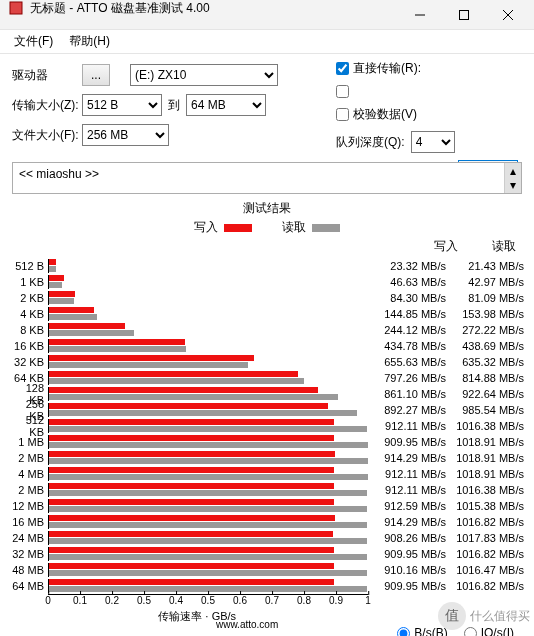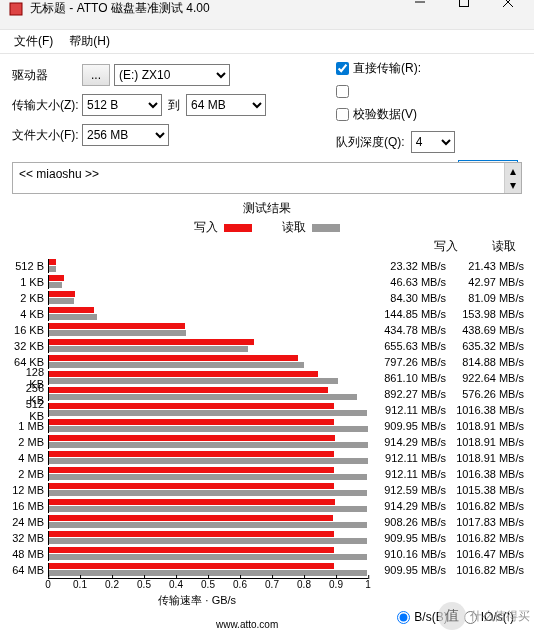--- a/index.html
+++ b/index.html
@@ -1,17 +1,17 @@
 <!DOCTYPE html>
 <html><head>
 <meta charset="utf-8">
 <style>
 * { box-sizing: border-box; margin: 0; padding: 0; font-family: "Microsoft YaHei", SimSun, sans-serif; }
 body { width: 534px; height: 636px; background: #fff; font-size: 12px; overflow: hidden; }
-.titlebar { display: flex; align-items: flex-end; height: 30px; padding: 0 4px 12px 8px; background: #f3f3f3; border-bottom: 1px solid #e5e5e5; }
+.titlebar { display: flex; align-items: flex-start; height: 30px; padding: 0 4px 0 8px; background: #f3f3f3; border-bottom: 1px solid #e5e5e5; }
 .titlebar .ico { width: 16px; height: 16px; margin-right: 6px; display: flex; align-items: center; justify-content: center; }
 .titlebar .ttl { flex: 1; color: #000; font-size: 12px; }
 .winbtn { width: 44px; height: 30px; display: flex; align-items: center; justify-content: center; color: #000; }
 .winbtn svg { width: 10px; height: 10px; }
 .menubar { display: flex; align-items: center; height: 24px; padding: 0 6px; background: #fff; border-bottom: 1px solid #e5e5e5; }
 .menuitem { padding: 8px 8px; font-size: 12px; }
 .cfg { padding: 10px 12px 6px 12px; }
 .row { display: flex; align-items: center; margin-bottom: 8px; }
 .lbl { width: 70px; font-size: 12px; }
 .btn3d { height: 22px; padding: 0 8px; border: 1px solid #adadad; background: linear-gradient(#f7f7f7,#e1e1e1); font-size: 12px; display: inline-flex; align-items: center; }
@@ -80,21 +80,21 @@
 
 <div class="menubar">
   <div class="menuitem">文件(F)</div>
   <div class="menuitem">帮助(H)</div>
 </div>
 
 <div class="cfg" style="position:relative;">
   <div class="row">
     <div class="lbl">驱动器</div>
     <button class="btn3d" style="width:28px;">...</button>
-    <select class="sel" style="width:116px;margin-left:4px;"><option>(E:) ZX10</option></select>
+    <select class="sel" style="width:148px;margin-left:20px;"><option>(E:) ZX10</option></select>
   </div>
   <div class="row">
     <div class="lbl">传输大小(Z):</div>
     <select class="sel" style="width:80px;"><option>512 B</option></select>
     <span style="margin:0 6px;">到</span>
     <select class="sel" style="width:80px;"><option>64 MB</option></select>
   </div>
   <div class="row">
     <div class="lbl">文件大小(F):</div>
     <select class="sel" style="width:87px;"><option>256 MB</option></select>
@@ -173,20 +173,29 @@
       <div class="data-row">
         <div class="ylab">4 KB</div>
         <div class="bar-area">
           <div class="bar-write" style="width:14.200980392156861%"></div>
           <div class="bar-read" style="width:15.096078431372547%"></div>
         </div>
         <div class="val-w">144.85 MB/s</div>
         <div class="val-r">153.98 MB/s</div>
       </div>
       <div class="data-row">
+        <div class="ylab">8 KB</div>
+        <div class="bar-area">
+          <div class="bar-write" style="width:23.933333333333334%"></div>
+          <div class="bar-read" style="width:26.68823529411765%"></div>
+        </div>
+        <div class="val-w">244.12 MB/s</div>
+        <div class="val-r">272.22 MB/s</div>
+      </div>
+      <div class="data-row">
         <div class="ylab">16 KB</div>
         <div class="bar-area">
           <div class="bar-write" style="width:42.62549019607843%"></div>
           <div class="bar-read" style="width:43.008823529411764%"></div>
         </div>
         <div class="val-w">434.78 MB/s</div>
         <div class="val-r">438.69 MB/s</div>
       </div>
       <div class="data-row">
         <div class="ylab">32 KB</div>
@@ -215,21 +224,21 @@
         <div class="val-w">861.10 MB/s</div>
         <div class="val-r">922.64 MB/s</div>
       </div>
       <div class="data-row">
         <div class="ylab">256 KB</div>
         <div class="bar-area">
           <div class="bar-write" style="width:87.47745098039216%"></div>
           <div class="bar-read" style="width:96.62156862745098%"></div>
         </div>
         <div class="val-w">892.27 MB/s</div>
-        <div class="val-r">576.26 MB/s</div>
+        <div class="val-r">985.54 MB/s</div>
       </div>
       <div class="data-row">
         <div class="ylab">512 KB</div>
         <div class="bar-area">
           <div class="bar-write" style="width:89.42254901960784%"></div>
           <div class="bar-read" style="width:99.64509803921568%"></div>
         </div>
         <div class="val-w">912.11 MB/s</div>
         <div class="val-r">1016.38 MB/s</div>
       </div>

